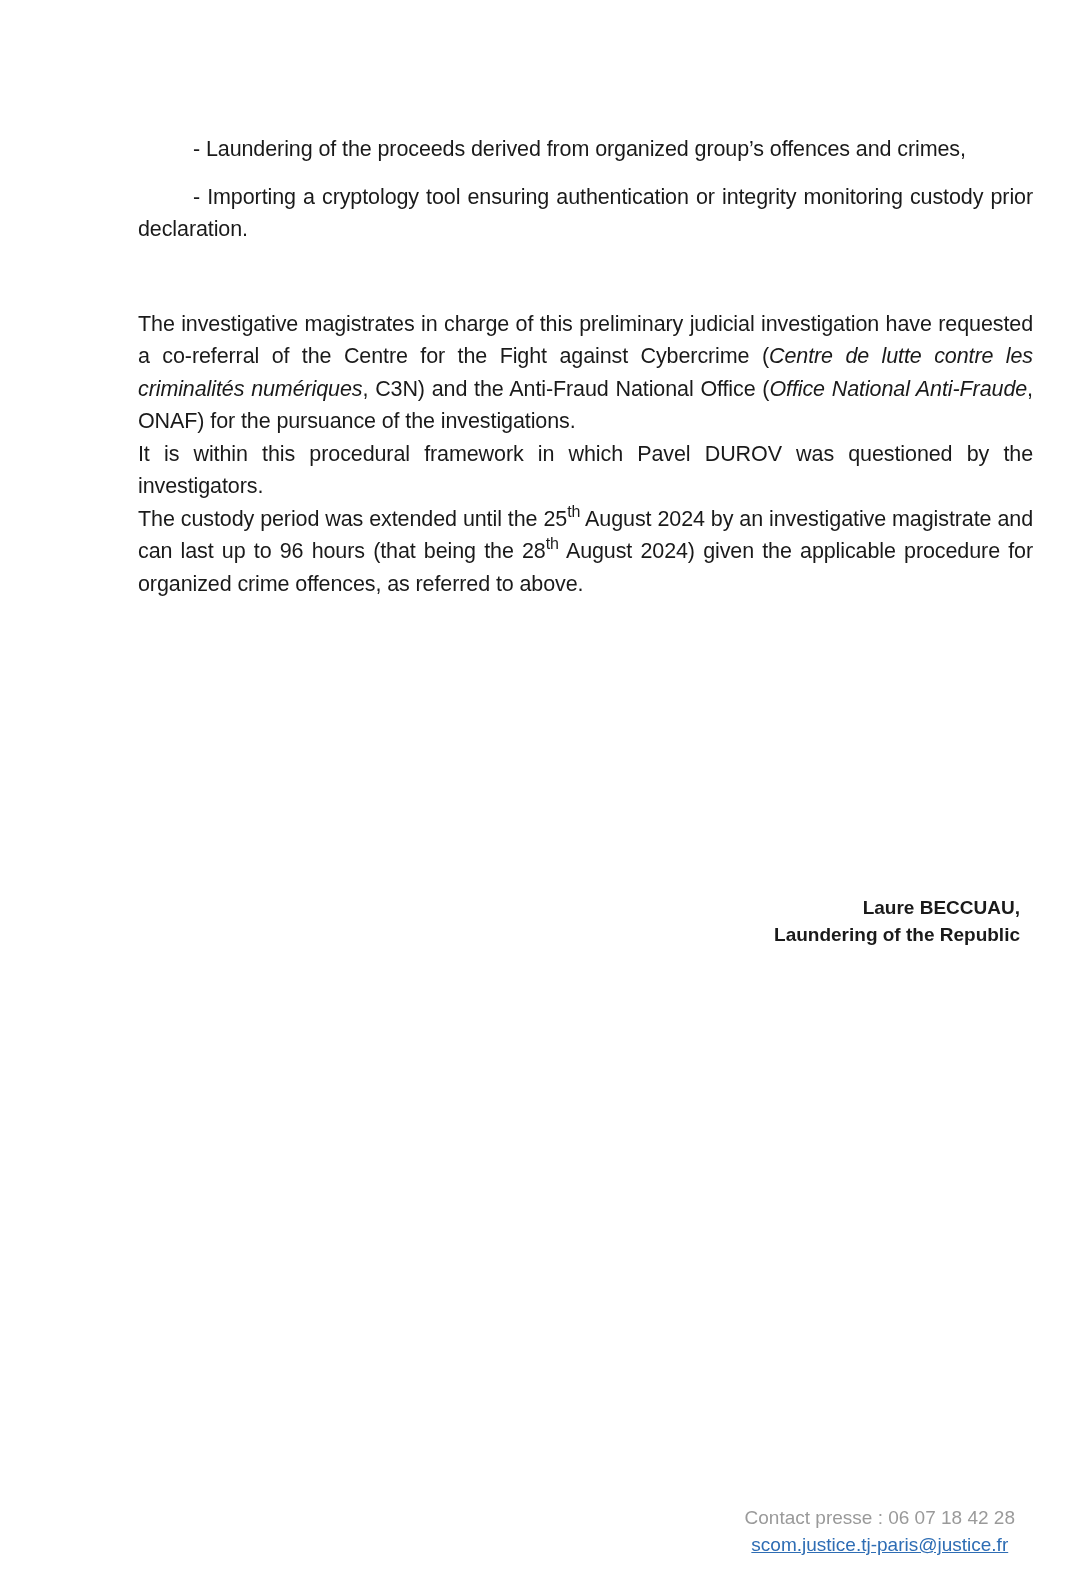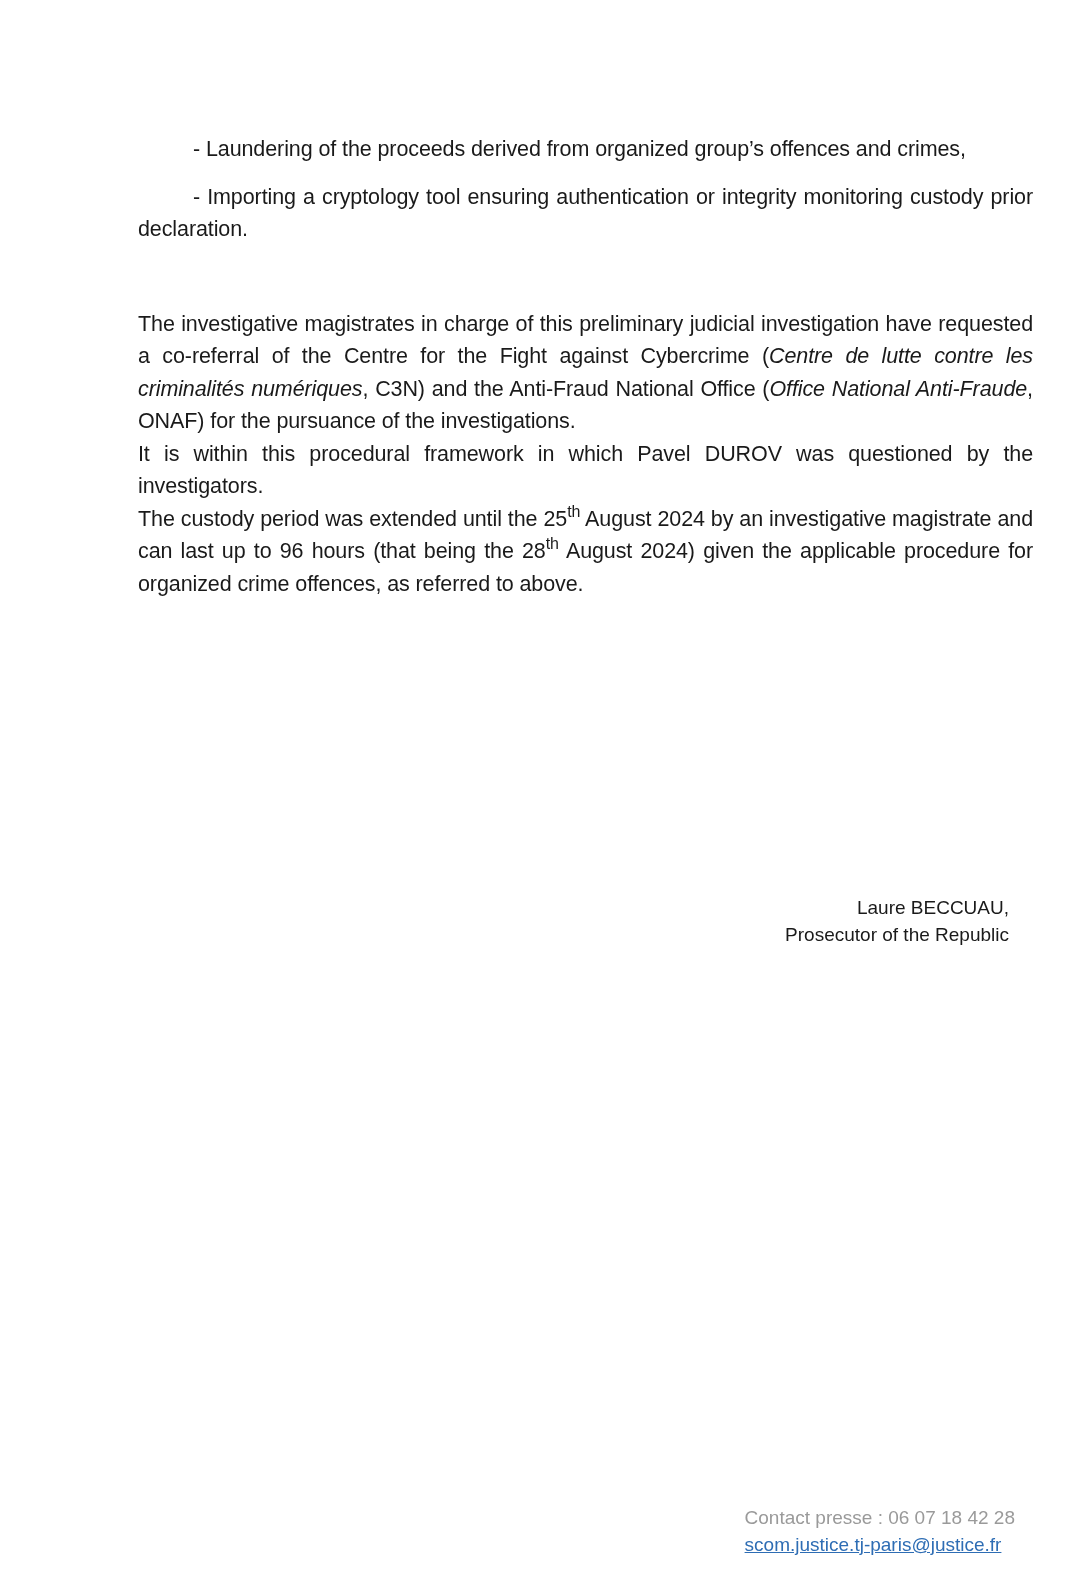--- a/index.html
+++ b/index.html
@@ -12,25 +12,25 @@
   .para {
     font-size: 21.5px; line-height: 32.5px; text-align: justify;
     margin: 0; letter-spacing: -0.1px;
   }
   .para.indent { text-indent: 55px; }
   .gap-s { margin-top: 15px; }
   .gap-m { }
   .gap-l { margin-top: 62px; }
   sup { font-size: 16px; line-height: 0; vertical-align: 9px; }
   .sig {
-    position: absolute; right: 71px; top: 894px; text-align: right;
-    font-weight: normal; font-size: 19px; line-height: 27px; color: #1a1a1a;
+    position: absolute; right: 60px; top: 894px; text-align: right;
+    font-weight: bold; font-size: 19px; line-height: 27px; color: #1a1a1a;
   }
   .contact {
-    position: absolute; right: 65px; top: 1504px; text-align: left;
+    position: absolute; right: 65px; top: 1504px; text-align: center;
     font-size: 19px; line-height: 27px;
   }
   .contact .phone { color: #9a9a9a; }
   .contact a { color: #2e6db4; text-decoration: underline; }
 </style>
 </head>
 <body>
 
 <div class="page">
   <p class="para indent">- Laundering of the proceeds derived from organized group’s offences and crimes,</p>
@@ -38,19 +38,19 @@
 
   <p class="para gap-l"><span>The investigative magistrates in charge of this preliminary judicial investigation have requested a co-referral of the Centre for the Fight against Cybercrime (</span><em>Centre de lutte contre les criminalités numériques</em><span>, C3N) and the Anti-Fraud National Office (</span><em>Office National Anti-Fraude</em><span>, ONAF) for the pursuance of the investigations.</span></p>
 
   <p class="para gap-m">It is within this procedural framework in which Pavel DUROV was questioned by the investigators.</p>
 
   <p class="para gap-m"><span>The custody period was extended until the 25</span><sup>th</sup><span> August 2024 by an investigative magistrate and can last up to 96 hours (that being the 28</span><sup>th</sup><span> August 2024) given the applicable procedure for organized crime offences, as referred to above.</span></p>
 </div>
 
 <div class="sig">
   <div>Laure BECCUAU,</div>
-  <div>Prosecutor of the Republic</div>
+  <div>Laundering of the Republic</div>
 </div>
 
 <div class="contact">
   <div class="phone">Contact presse : 06 07 18 42 28</div>
   <div><a>scom.justice.tj-paris@justice.fr</a></div>
 </div>
 
 </body></html>

